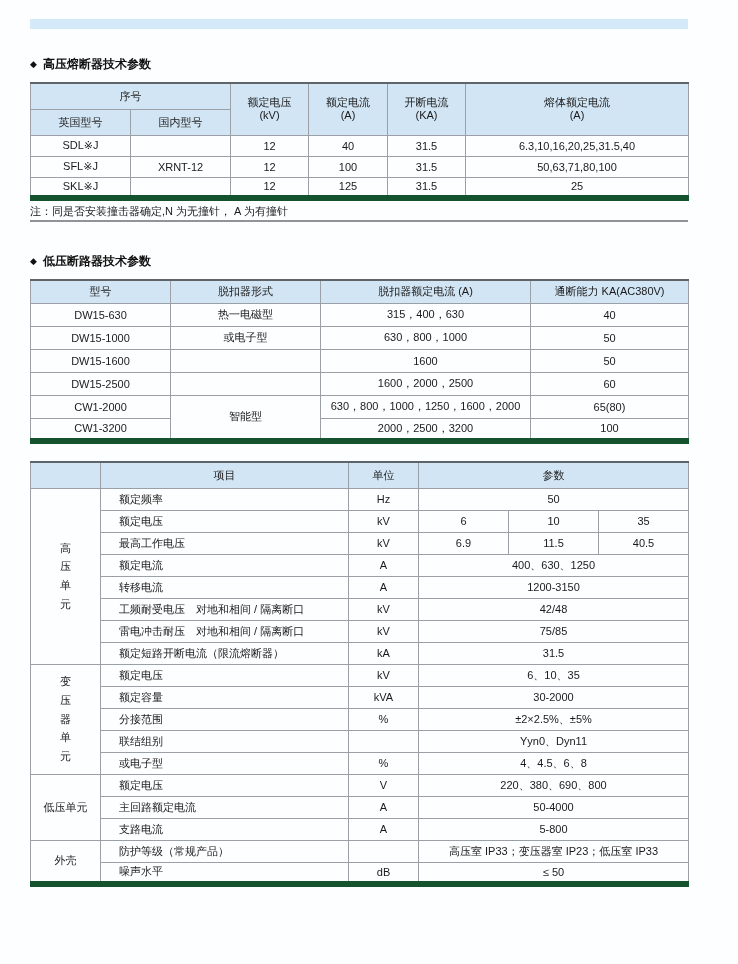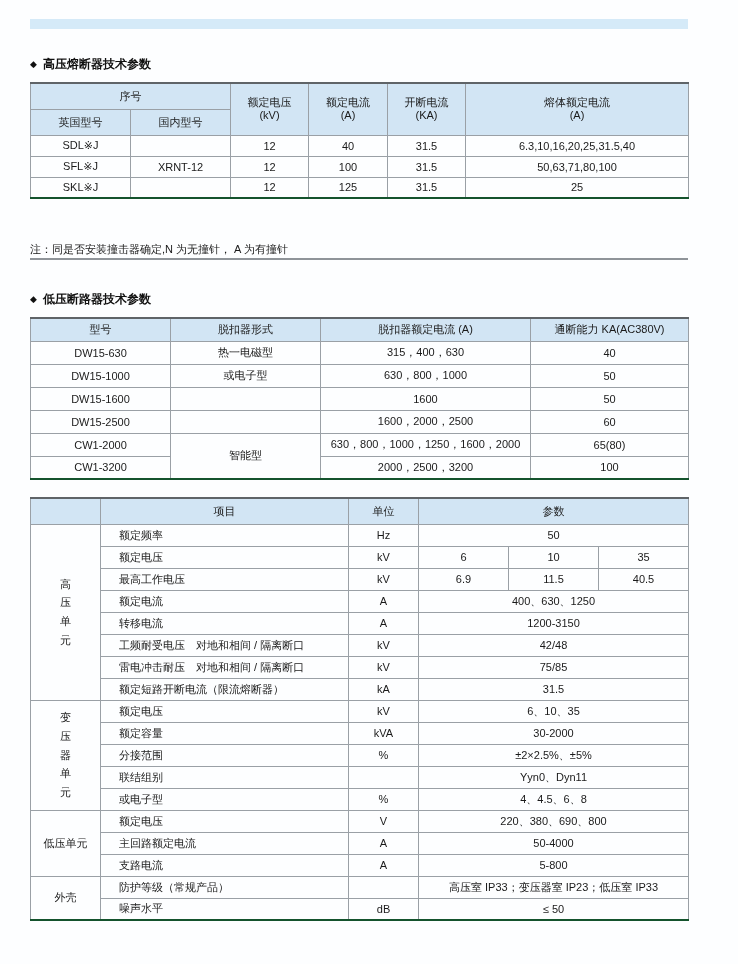--- a/index.html
+++ b/index.html
@@ -27,38 +27,37 @@
     font-size:12px; font-weight:600; color:#111;
   }
   .sec-heading .diamond { font-size:9px; line-height:1; }
   .sec-heading.first { margin-top:27px; }
   .sec-heading.second { margin-top:31px; }
 
   
   table.tbl {
     border-collapse:collapse; width:658px; table-layout:fixed;
     margin-top:9px;
-    border-top:2px solid #5f6468; border-bottom:2px solid #14532d;
+    border-top:2px solid #5f6468; border-bottom:6px solid #14532d;
   }
   .tbl td {
     border:1px solid #9aa0a6;
     font-size:11px; font-weight:normal; text-align:center;
     padding:1px 4px; color:#1a1a1a; overflow:hidden;
   }
   .tbl .hd { background:#d2e5f4; }
   .tbl tr { height:21px; }
   .tbl tr.hrow { height:26px; }
   .h-main, .h-unit { display:block; line-height:1.25; }
 
   
   .table-note {
     width:658px; height:21px; line-height:21px;
     font-size:11px; text-align:left;
     border-bottom:2px solid #8f9499;
-    margin-top:40px;
   }
 
   
   .tbl.breaker tr { height:23px;margin-left:40px; }
 
   
   .perf-heading {
     margin-top:24px; font-size:19px; font-weight:normal;
     color:#8c8c8c; letter-spacing:1px;
   }

